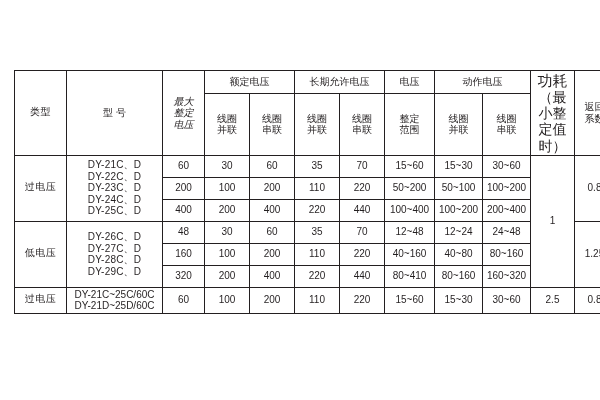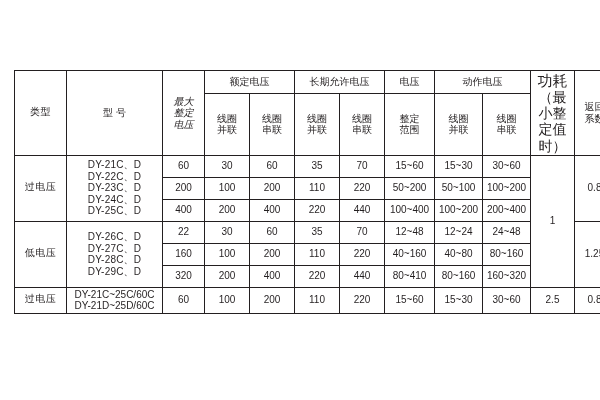--- a/index.html
+++ b/index.html
@@ -202,21 +202,21 @@
       </tr>
 
       <tr class="datarow">
         <td class="type-cell" rowspan="3">低电压</td>
         <td class="model-cell" rowspan="3">
           <span class="ln">DY-26C、D</span>
           <span class="ln">DY-27C、D</span>
           <span class="ln">DY-28C、D</span>
           <span class="ln">DY-29C、D</span>
         </td>
-        <td class="num">22</td>
+        <td class="num">48</td>
         <td class="num">30</td>
         <td class="num">60</td>
         <td class="num">35</td>
         <td class="num">70</td>
         <td class="rng">12~48</td>
         <td class="rng">12~24</td>
         <td class="rng">24~48</td>
         <td class="num" rowspan="3">1.25</td>
       </tr>
       <tr class="datarow">

